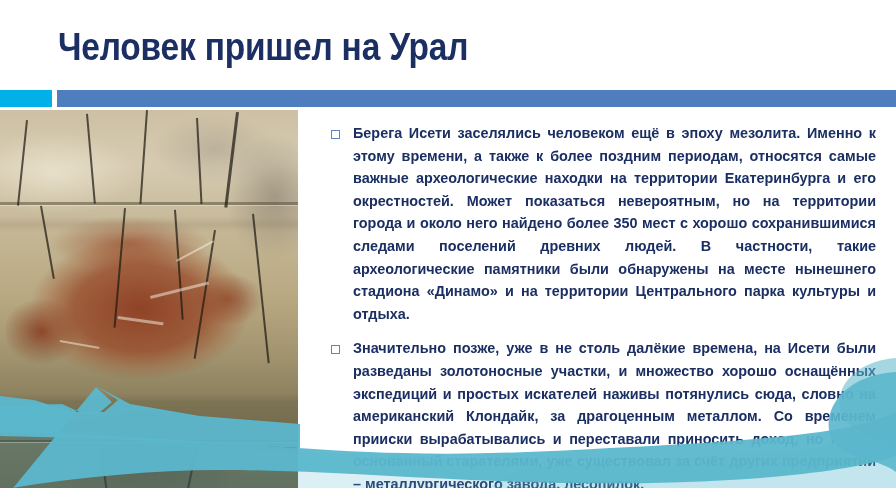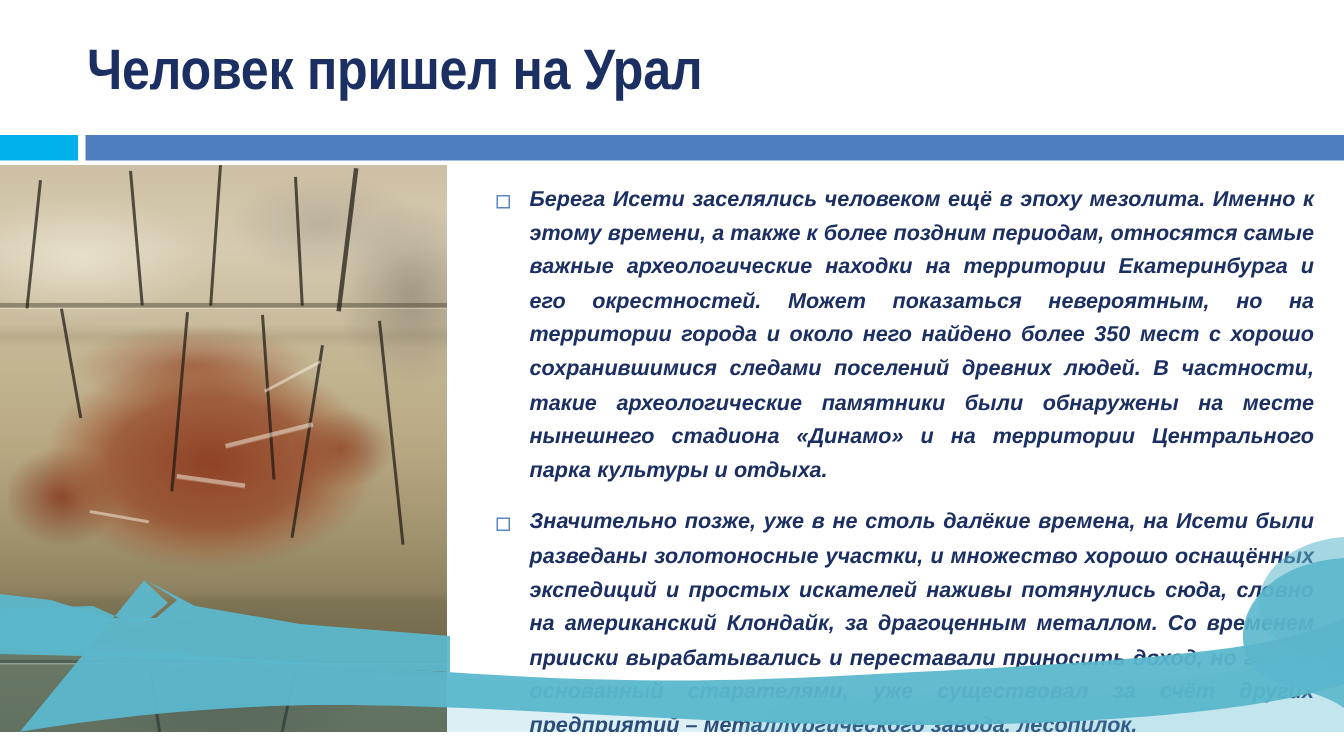--- a/index.html
+++ b/index.html
@@ -196,21 +196,20 @@
   .bullet-text {
     margin: 0;
     font-family: "Liberation Sans", sans-serif;
     font-size: 14.4px;
     line-height: 22.6px;
     font-weight: bold;
     color: #1b2f63;
     text-align: justify;
     text-justify: inter-word;
     word-spacing: 0.1px;
-    font-style: italic;
   }
 
   
   .wave {
     position: absolute;
     left: 0;
     top: 0;
     width: 896px;
     height: 504px;
     pointer-events: none;

